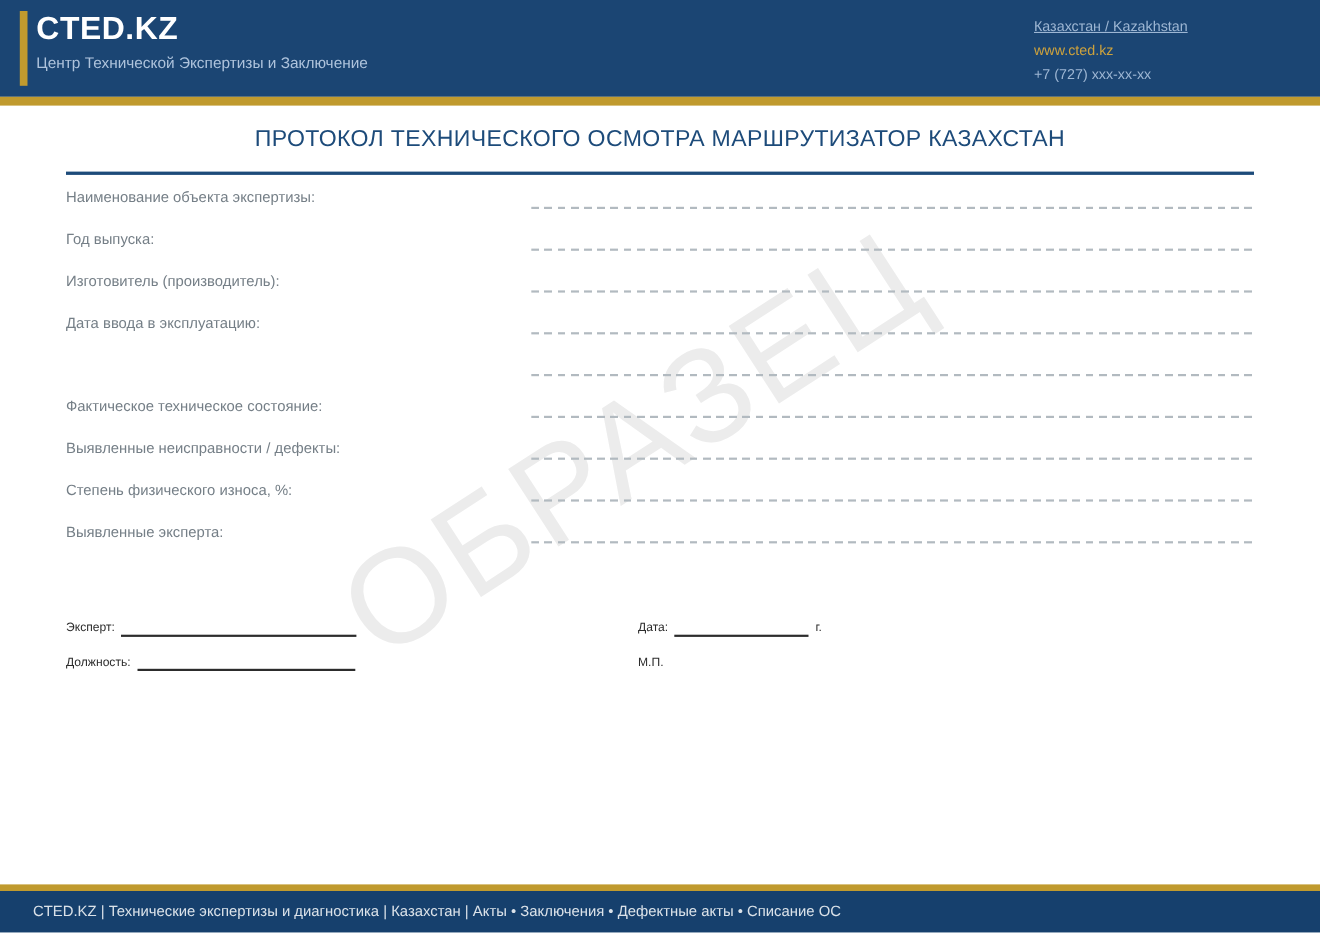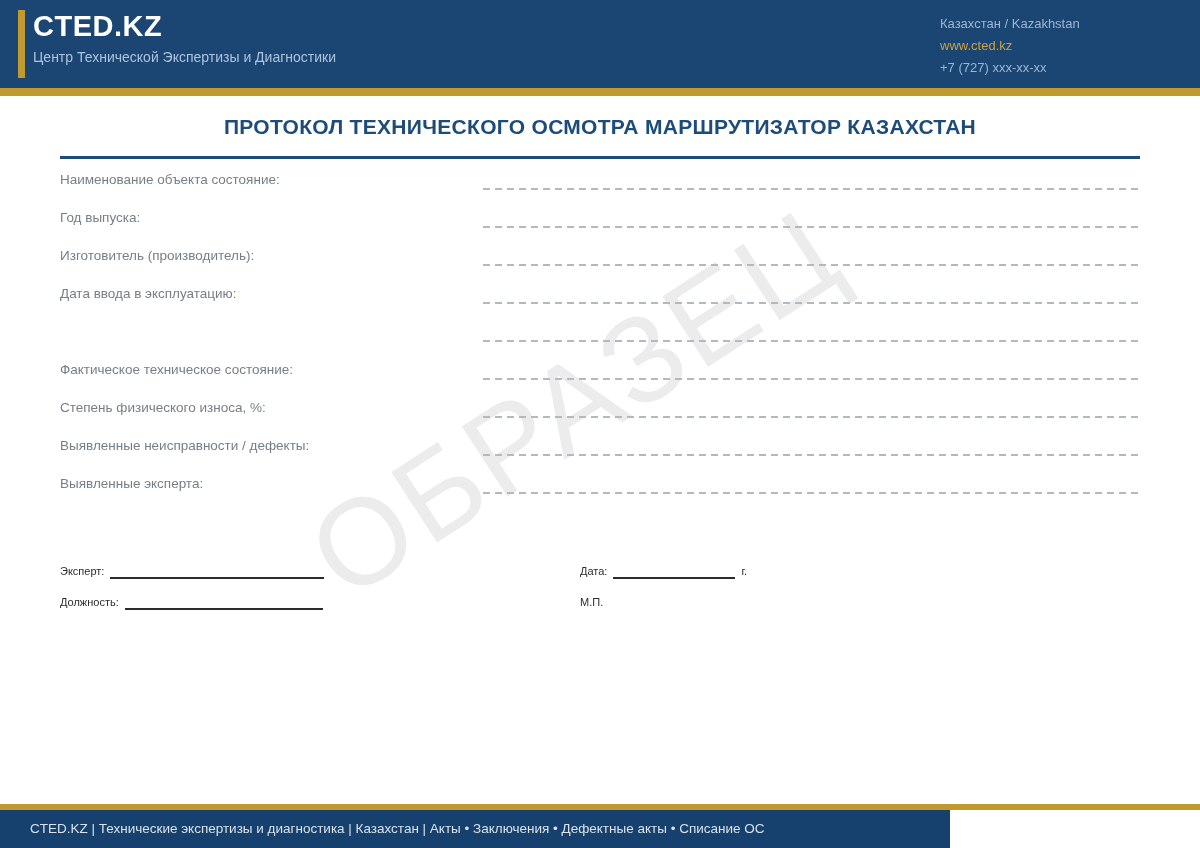--- a/index.html
+++ b/index.html
@@ -28,38 +28,38 @@
     color:#ffffff; font-size:29px; font-weight:700; letter-spacing:0.5px;
   }
   .logo-tagline {
     position:absolute; left:33px; top:49px;
     color:#aec3dc; font-size:14px; font-weight:400;
   }
   .header-contacts {
     position:absolute; left:940px; top:13px;
     font-size:13px; line-height:22px;
   }
-  .header-region { color:#9db6d3; }
+  .header-region { color:#9db6d3;text-decoration:underline; }
   .header-website { color:#cda23d; cursor:pointer; }
   .header-phone { color:#9db6d3; }
 
   
   .watermark {
     position:absolute; left:215px; top:330px; width:720px; height:145px;
     display:flex; align-items:center; justify-content:center;
     transform:rotate(-33deg);
     color:#ececec; font-size:122px; font-weight:400; letter-spacing:4px;
     z-index:0; user-select:none; white-space:nowrap;
   }
 
   
   .doc { position:absolute; left:0; top:96px; width:1200px; z-index:1; }
   .doc-title {
     position:absolute; left:0; top:19px; width:1200px;
-    text-align:center; color:#1d4b7a; font-size:21px; font-weight:700;
+    text-align:center; color:#1d4b7a; font-size:21px; font-weight:400;
     letter-spacing:0.3px;
   }
   .title-rule {
     position:absolute; left:60px; top:60px; width:1080px; height:3px;
     background:#1d4b7a;
   }
 
   .fields { position:absolute; left:60px; top:66px; width:1080px; }
   .field-row { position:relative; height:38px; }
   .field-label {
@@ -88,54 +88,54 @@
   .uline-position { width:198px; }
   .uline-date { width:122px; }
   .date-suffix { margin-left:6px; }
 
   
   .gold-divider-bottom {
     position:absolute; left:0; top:804px; width:1200px; height:6px;
     background:#c09a2e;
   }
   .footer {
-    position:absolute; left:0; top:810px; width:950px; height:38px;
+    position:absolute; left:0; top:810px; width:1200px; height:38px;
     background:#16406d;
   }
   .footer-text {
     position:absolute; left:30px; top:0; line-height:38px;
     color:#dbe2e9; font-size:13.5px; white-space:nowrap;
   }
 </style>
 </head>
 <body>
 
 <div class="page">
 
   <div class="header">
     <div class="logo-accent-bar"></div>
     <div class="logo-text">CTED.KZ</div>
-    <div class="logo-tagline">Центр Технической Экспертизы и Диагностики</div>
+    <div class="logo-tagline">Центр Технической Экспертизы и Заключение</div>
     <div class="header-contacts">
       <div class="header-region">Казахстан / Kazakhstan</div>
       <div class="header-website">www.cted.kz</div>
       <div class="header-phone">+7 (727) xxx-xx-xx</div>
     </div>
   </div>
   <div class="gold-divider-top"></div>
 
   <div class="watermark">ОБРАЗЕЦ</div>
 
   <div class="doc">
     <div class="doc-title">ПРОТОКОЛ ТЕХНИЧЕСКОГО ОСМОТРА МАРШРУТИЗАТОР КАЗАХСТАН</div>
     <div class="title-rule"></div>
 
     <div class="fields">
       <div class="field-row">
-        <div class="field-label">Наименование объекта состояние:</div>
+        <div class="field-label">Наименование объекта экспертизы:</div>
         <div class="field-line"></div>
       </div>
       <div class="field-row">
         <div class="field-label">Год выпуска:</div>
         <div class="field-line"></div>
       </div>
       <div class="field-row">
         <div class="field-label">Изготовитель (производитель):</div>
         <div class="field-line"></div>
       </div>
@@ -144,25 +144,25 @@
         <div class="field-line"></div>
       </div>
       <div class="field-row">
         <div class="field-line"></div>
       </div>
       <div class="field-row">
         <div class="field-label">Фактическое техническое состояние:</div>
         <div class="field-line"></div>
       </div>
       <div class="field-row">
-        <div class="field-label">Степень физического износа, %:</div>
+        <div class="field-label">Выявленные неисправности / дефекты:</div>
         <div class="field-line"></div>
       </div>
       <div class="field-row">
-        <div class="field-label">Выявленные неисправности / дефекты:</div>
+        <div class="field-label">Степень физического износа, %:</div>
         <div class="field-line"></div>
       </div>
       <div class="field-row">
         <div class="field-label">Выявленные эксперта:</div>
         <div class="field-line"></div>
       </div>
     </div>
   </div>
 
   <div class="sig">

